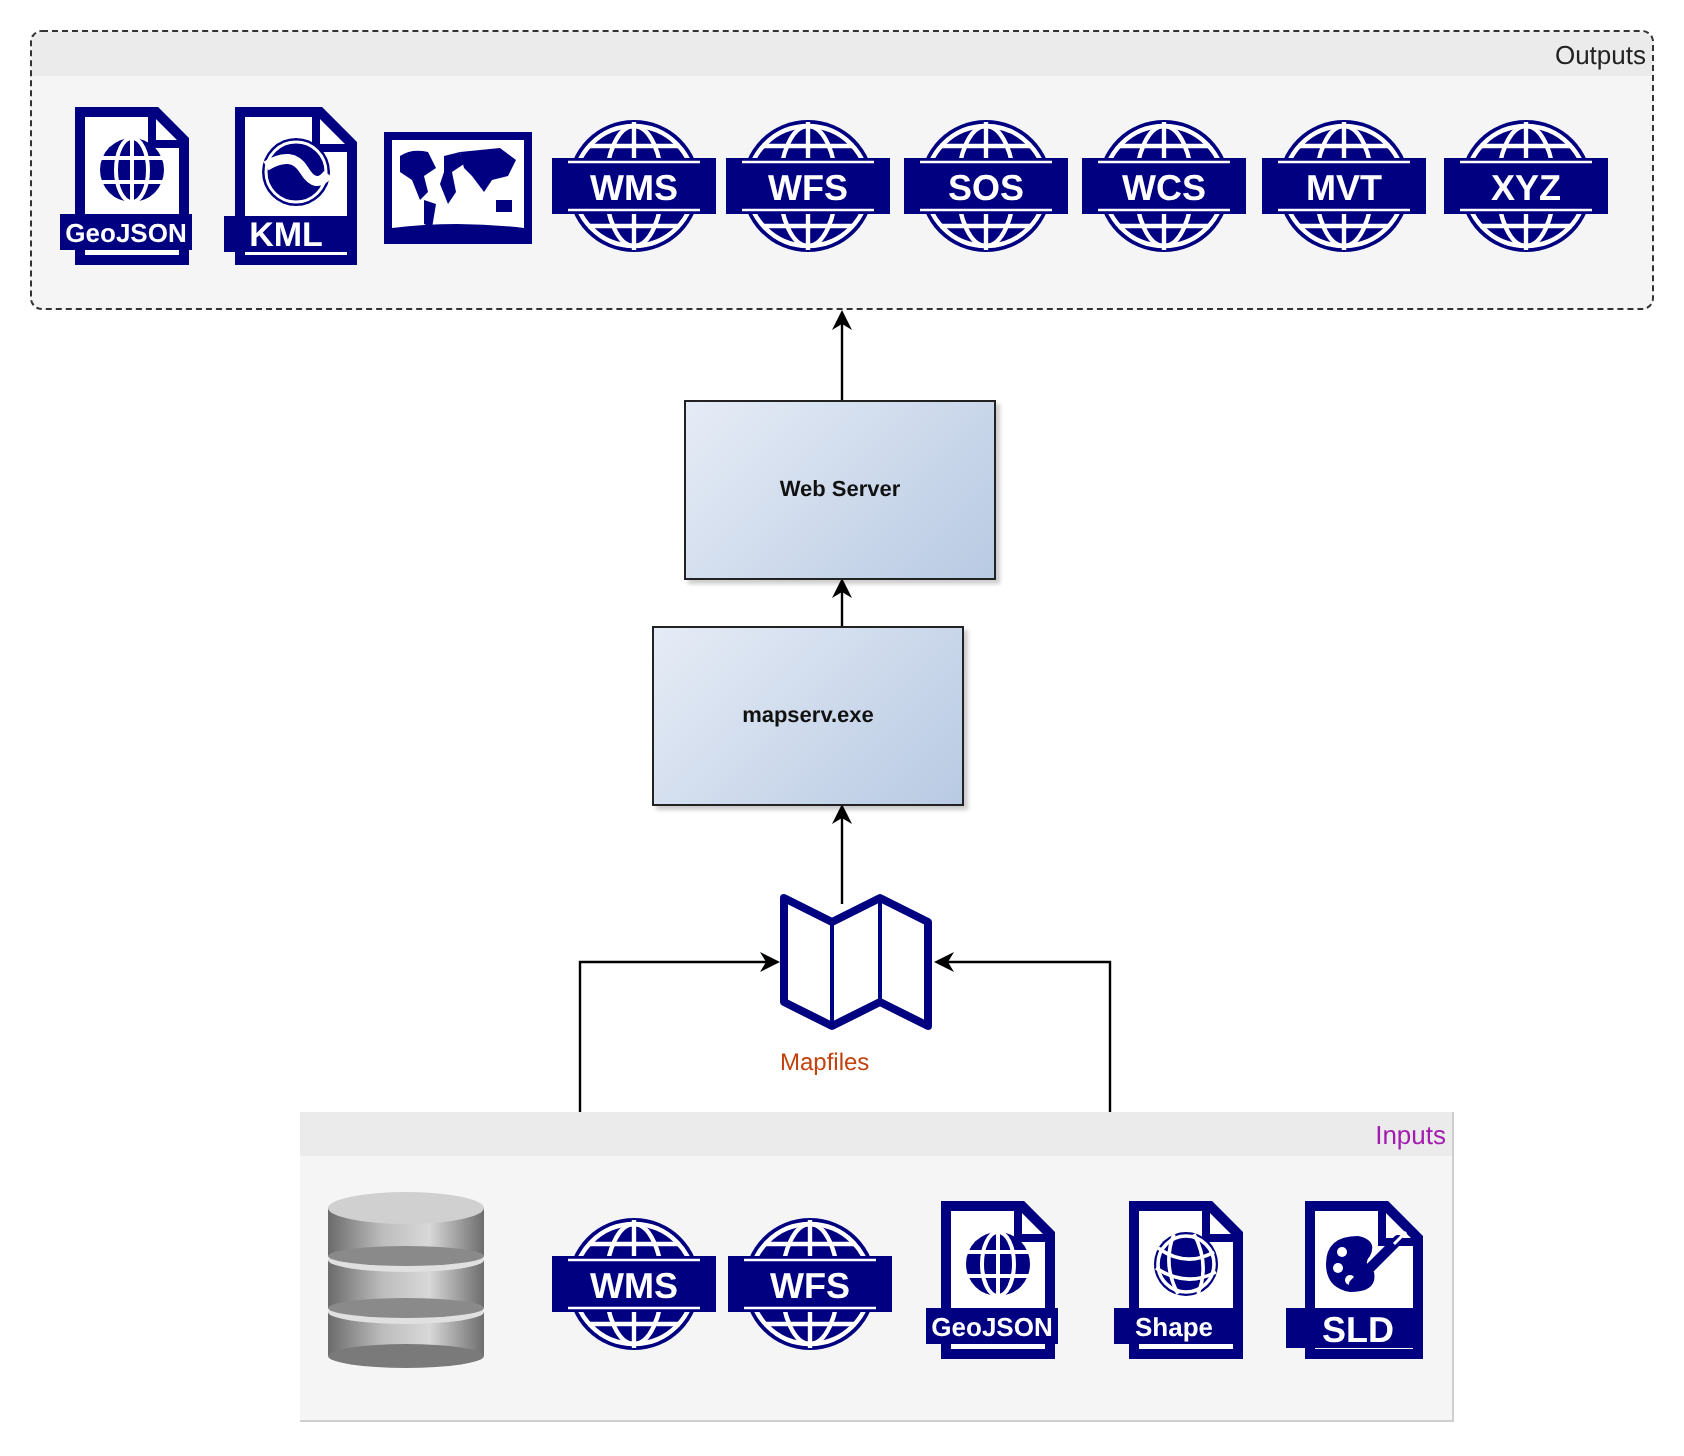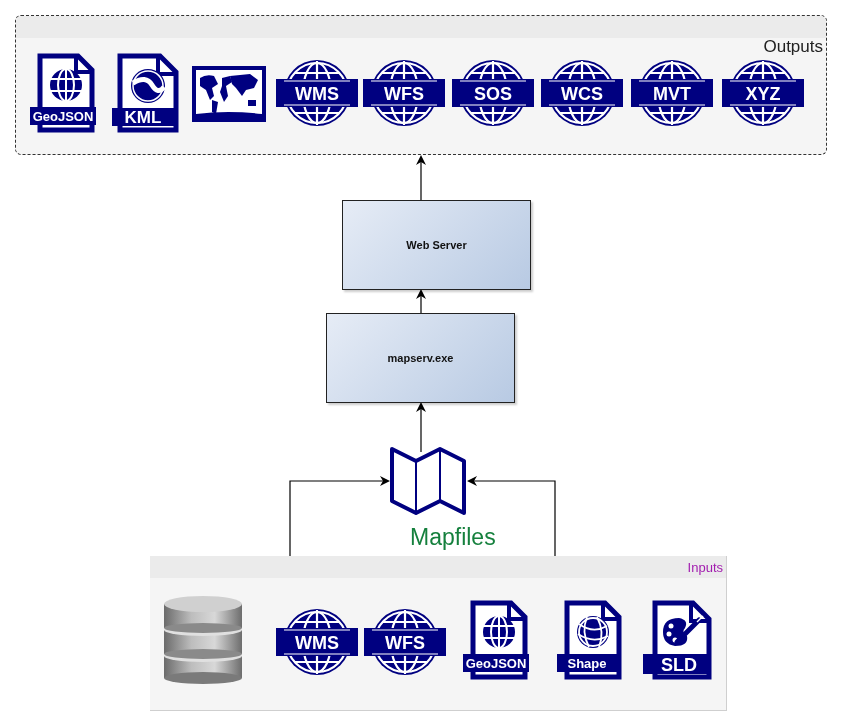--- a/index.html
+++ b/index.html
@@ -2,34 +2,34 @@
 <html><head>
 <meta charset="utf-8">
 <style>
   html, body { margin:0; padding:0; }
   body { width:842px; height:728px; position:relative; background:#ffffff; font-family:"Liberation Sans", sans-serif; overflow:hidden; }
   .abs { position:absolute; }
 
   
   #outputs { left:15px; top:15px; width:812px; height:140px; border:1px dashed #333; border-radius:6px; background:#f5f5f5; box-sizing:border-box; }
   #outputs .hdr { position:absolute; left:0; top:0; right:0; height:22px; background:#ebebeb; border-radius:6px 6px 0 0; }
-  #outputs .ttl { position:absolute; right:3px; top:21px; font-size:17px; color:#222; }
+  #outputs .ttl { position:absolute; right:3px; top:4px; font-size:13px; color:#222; }
 
   
   #inputs { left:150px; top:556px; width:577px; height:155px; border-right:1px solid #cfcfcf; border-bottom:1px solid #cfcfcf; background:#f5f5f5; box-sizing:border-box; }
   #inputs .hdr { position:absolute; left:0; top:0; right:0; height:22px; background:#ebebeb; }
   #inputs .ttl { position:absolute; right:3px; top:4px; font-size:13px; color:#a21caf; }
 
-  .procbox { width:189px; height:90px; border:1px solid #222; box-sizing:border-box;
+  .procbox { width:156px; height:90px; border:1px solid #222; box-sizing:border-box;
              background:linear-gradient(135deg,#e6ecf6 0%, #b8cae3 100%);
              box-shadow:2px 2px 2px rgba(0,0,0,0.2);
              display:flex; align-items:center; justify-content:center; font-size:11px; font-weight:bold; color:#111; }
 
   .icon { position:absolute; }
-  .mapfiles-label { font-size:23px; color:#15803d;margin-left:20px; }
+  .mapfiles-label { font-size:12px; color:#c2410c; }
   svg text { font-family:"Liberation Sans", sans-serif; }
 </style>
 </head>
 <body>
 
 <div id="outputs" class="abs">
   <div class="hdr"></div>
   <div class="ttl">Outputs</div>
 </div>
 

